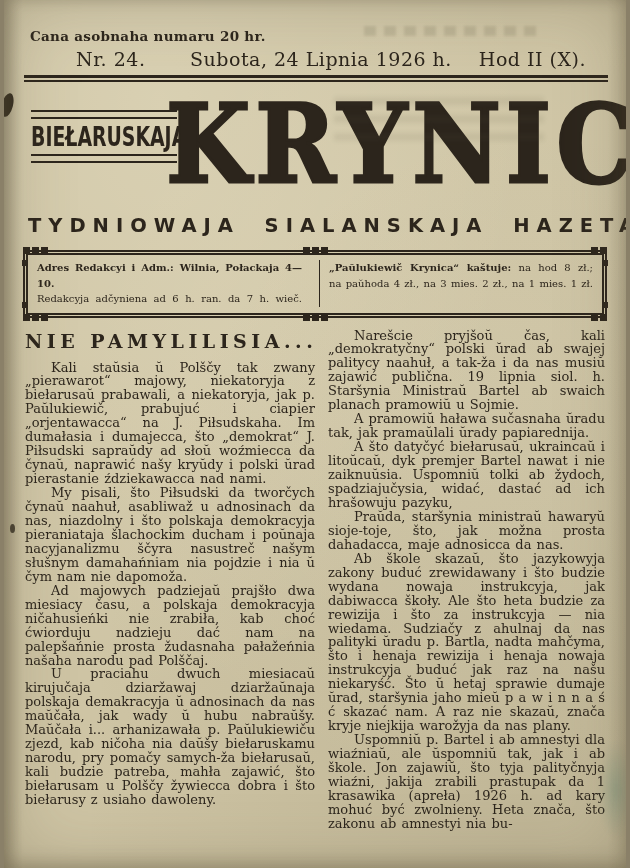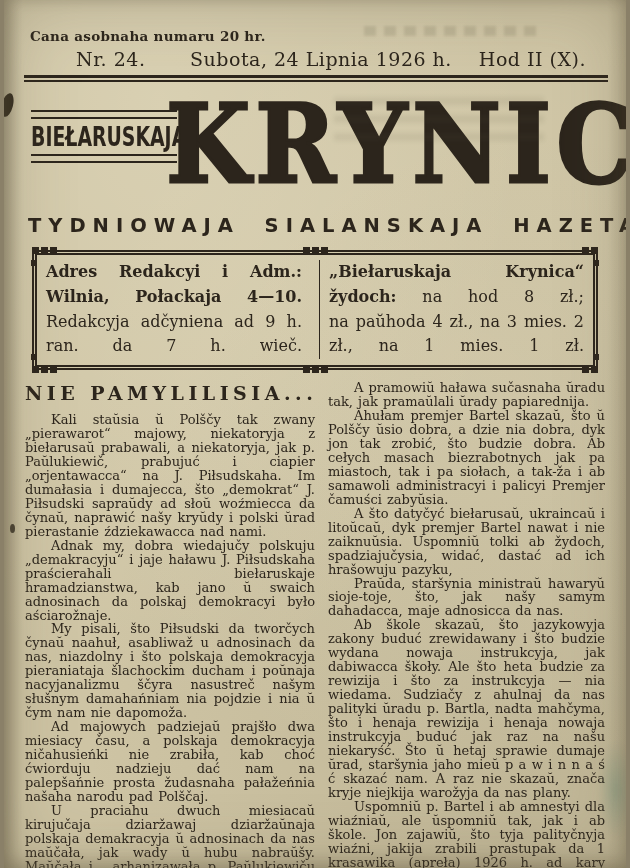--- a/index.html
+++ b/index.html
@@ -65,24 +65,24 @@
     -webkit-text-stroke:2.5px var(--ink);
   }
   .subtitle{
     margin:4px 24px 0; text-align:center;
     font-family:"DejaVu Sans", sans-serif; font-weight:bold;
     font-size:19.5px; letter-spacing:7px; word-spacing:11px; white-space:nowrap;
   }
 
   
   .infobox{
-    position:relative; margin:13px 28px 0;
+    position:relative; margin:13px 19px 0;
     border:5px double var(--ink);
     display:flex; padding:5px 9px 6px;
-    font-size:16px; line-height:1.55;gap:8px;
+    font-size:10px; line-height:1.55;gap:8px;
   }
   .infobox .half{width:50%;}
   .infobox .half.l{padding-right:9px;}
   .infobox .half.r{padding-left:9px; border-left:1.5px solid var(--ink);}
   .jl{text-align:justify; text-align-last:justify;}
   .b{font-weight:bold;}
   .sq{position:absolute; width:7px; height:7px; background:var(--ink);}
   .sq.tl{left:-5px; top:-8px; box-shadow:9px 0 0 var(--ink), 18px 0 0 var(--ink);}
   .sq.tc{left:calc(50% - 12px); top:-8px; box-shadow:9px 0 0 var(--ink), 18px 0 0 var(--ink);}
   .sq.tr{right:-5px; top:-8px; box-shadow:-9px 0 0 var(--ink);}
@@ -158,42 +158,41 @@
     <span class="sq bl"></span>
     <span class="sq bc"></span>
     <span class="sq br"></span>
     <span class="sq sl1"></span>
     <span class="sq sl2"></span>
     <span class="sq sr1"></span>
     <span class="sq sr2"></span>
 
     <div class="half l">
       <div class="jl b">Adres Redakcyi i Adm.: Wilnia, Połackaja 4—10.</div>
-      <div class="jl">Redakcyja adčyniena ad 9 h. ran. da 7 h. wieč.</div>
+      <div class="jl">Redakcyja adčyniena ad 6 h. ran. da 7 h. wieč.</div>
     </div>
     <div class="half r">
-      <div class="jl"><span class="b">„Biełaruskaja Krynica“ žydoch:</span> <span>na hod 8 zł.;</span></div>
+      <div class="jl"><span class="b">„Paŭlukiewič Krynica“ kaštuje:</span> <span>na hod 8 zł.;</span></div>
       <div class="jl">na paŭhoda 4 zł., na 3 mies. 2 zł., na 1 mies. 1 zł.</div>
     </div>
   </div>
 
   <div class="body">
     <div class="col">
       <h2 class="headline">NIE PAMYLILISIA...</h2>
       <p>Kali staŭsia ŭ Polščy tak zwany „pierawarot“ majowy, niekatoryja z biełarusaŭ prabawali, a niekatoryja, jak p. Paŭlukiewič, prabujuć i ciapier „orjentawacca“ na J. Piłsudskaha. Im dumałasia i dumajecca, što „demokrat“ J. Piłsudski sapraŭdy ad słoŭ woźmiecca da čynaŭ, naprawić našy kryŭdy i polski ŭrad pierastanie ździekawacca nad nami.</p>
-      <p>Adnak my, dobra wiedajučy polskuju „demakracyju“ i jaje haławu J. Piłsudskaha praścierahali biełaruskaje hramadzianstwa, kab jano ŭ swaich adnosinach da polskaj demokracyi było aściarožnaje.</p>
       <p>My pisali, što Piłsudski da tworčych čynaŭ naahuł, asabliwaž u adnosinach da nas, niazdolny i što polskaja demokracyja pieraniataja šlachockim ducham i poŭnaja nacyjanalizmu ščyra nasustreč našym słušnym damahańniam nia pojdzie i nia ŭ čym nam nie dapomoža.</p>
       <p>Ad majowych padziejaŭ prajšło dwa miesiacy času, a polskaja demokracyja ničahusieńki nie zrabiła, kab choć ćwiorduju nadzieju dać nam na palepšańnie prosta žudasnaha pałažeńnia našaha narodu pad Polščaj.</p>
       <p>U praciahu dwuch miesiacaŭ kirujučaja dziaržawaj dziaržaŭnaja polskaja demakracyja ŭ adnosinach da nas maŭčała, jak wady ŭ hubu nabraŭšy. Maŭčała i... arhanizawała p. Paŭlukiewiču zjezd, kab ničoha nia daŭšy biełaruskamu narodu, pry pomačy samych-ža biełarusaŭ, kali budzie patreba, mahła zajawić, što biełarusam u Polščy žywiecca dobra i što biełarusy z usiaho dawoleny.</p>
     </div>
     <div class="col">
+      <p>Narešcie pryjšoŭ čas, kali „demokratyčny“ polski ŭrad ab swajej palitycy naahuł, a tak-ža i da nas musiŭ zajawić publična. 19 lipnia siol. h. Staršynia Ministraŭ Bartel ab swaich planach pramowiŭ u Sojmie.</p>
       <p>A pramowiŭ haława sučasnaha ŭradu tak, jak pramaŭlali ŭrady papiarednija.</p>
-      <p>Ahułam premjer Bartel skazaŭ, što ŭ Polščy ŭsio dobra, a dzie nia dobra, dyk jon tak zrobić, što budzie dobra. Ab cełych masach biezrabotnych jak pa miastoch, tak i pa siołach, a tak-ža i ab samawoli administracyi i palicyi Premjer čamuści zabyŭsia.</p>
       <p>A što datyčyć biełarusaŭ, ukraincaŭ i litoŭcaŭ, dyk premjer Bartel nawat i nie zaiknuŭsia. Uspomniŭ tolki ab žydoch, spadziajučysia, widać, dastać ad ich hrašowuju pazyku,</p>
-      <p>Praŭda, staršynia ministraŭ hawaryŭ sioje-toje, što, jak našy samym dahadacca, maje adnosicca da nas.</p>
+      <p>Praŭda, staršynia ministraŭ hawaryŭ sioje-toje, što, jak možna prosta dahadacca, maje adnosicca da nas.</p>
       <p>Ab škole skazaŭ, što jazykowyja zakony buduć zrewidawany i što budzie wydana nowaja instrukcyja, jak dabiwacca škoły. Ale što heta budzie za rewizija i što za instrukcyja — nia wiedama. Sudziačy z ahulnaj da nas palityki ŭradu p. Bartla, nadta mahčyma, što i henaja rewizija i henaja nowaja instrukcyja buduć jak raz na našu niekaryść. Što ŭ hetaj sprawie dumaje ŭrad, staršynia jaho mieŭ p a w i n n a ś ć skazać nam. A raz nie skazaŭ, znača kryje niejkija warožyja da nas plany.</p>
       <p>Uspomniŭ p. Bartel i ab amnestyi dla wiaźniaŭ, ale ŭspomniŭ tak, jak i ab škole. Jon zajawiŭ, što tyja palityčnyja wiaźni, jakija zrabili prastupak da 1 krasawika (apreła) 1926 h. ad kary mohuć być zwolnieny. Heta znača, što zakonu ab amnestyi nia bu-</p>
     </div>
   </div>
 
   <div class="artifact speck"></div>
   <div class="artifact speck2"></div>
   <div class="artifact ghost1"></div>
   <div class="artifact ghost2"></div>
   <div class="artifact smudge"></div>

